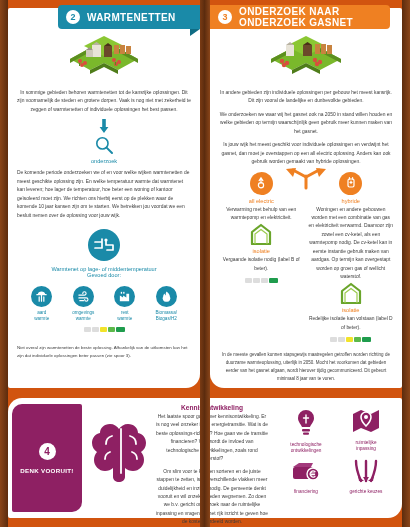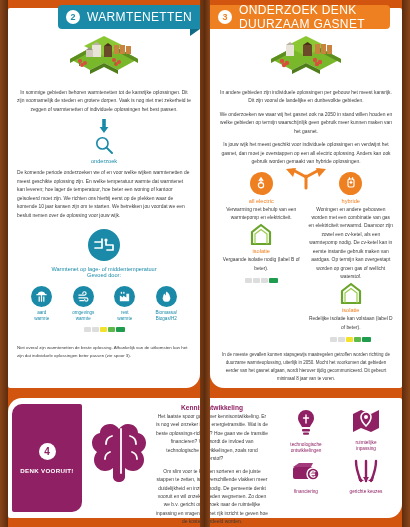--- a/index.html
+++ b/index.html
@@ -29,21 +29,21 @@
   .hdr { position: absolute; height: 24px; display: flex; align-items: center;
          gap: 7px; padding-left: 8px; z-index: 4; }
   #hdr-2 { left: 58px; top: 5px; width: 142px; background: #1a8aa8;
            border-radius: 4px 0 0 4px; }
   #hdr-3 { left: 210px; top: 5px; width: 180px; background: #ef8022;
            border-radius: 0 4px 4px 0; }
   .hdr .num { width: 14px; height: 14px; border-radius: 50%; background: #ffffff;
               color: #1a8aa8; font-size: 9px; font-weight: bold;
               display: flex; align-items: center; justify-content: center; flex: 0 0 14px; }
   #hdr-3 .num { color: #ef8022; }
-  .hdr .ttl { color: #ffffff; font-size: 12px; font-weight: normal; letter-spacing: .35px; }
+  .hdr .ttl { color: #ffffff; font-size: 10px; font-weight: bold; letter-spacing: .35px; }
   .hdr-tail { position: absolute; top: 29px; z-index: 3; width: 0; height: 0; }
   #tail-2 { left: 190px; border-top: 7px solid #0f6c84; border-right: 10px solid transparent; }
   #tail-3 { left: 200px; border-top: 7px solid #c4631a; border-left: 10px solid transparent; }
 
   
   .col { position: absolute; top: 32px; width: 192px; padding: 0 9px; }
   #col-left  { left: 8px; }
   #col-right { left: 210px; }
 
   .para { font-size: 4.9px; line-height: 1.72; color: #3b3b3b; text-align: center; margin: 5px 0; }
@@ -118,21 +118,21 @@
 
   <div class="hdr-tail" id="tail-2"></div>
   <div class="hdr" id="hdr-2">
     <span class="num">2</span>
     <span class="ttl">WARMTENETTEN</span>
   </div>
 
   <div class="hdr-tail" id="tail-3"></div>
   <div class="hdr" id="hdr-3">
     <span class="num">3</span>
-    <span class="ttl">ONDERZOEK DENK DUURZAAM GASNET</span>
+    <span class="ttl">ONDERZOEK NAAR ONDERZOEK GASNET</span>
   </div>
 
   <div class="col" id="col-left">
 
     <div class="scene">
       <svg width="96" height="50" viewBox="0 0 96 50">
         <g>
           <polygon points="14,26 34,15 48,22 62,15 82,26 62,37 48,30 34,37" fill="#7ab82b"></polygon>
           <polygon points="28,13 48,3 68,13 48,23" fill="#8bc733"></polygon>
           <polygon points="14,26 34,15 34,19 14,30" fill="#5c8f1f"></polygon>

